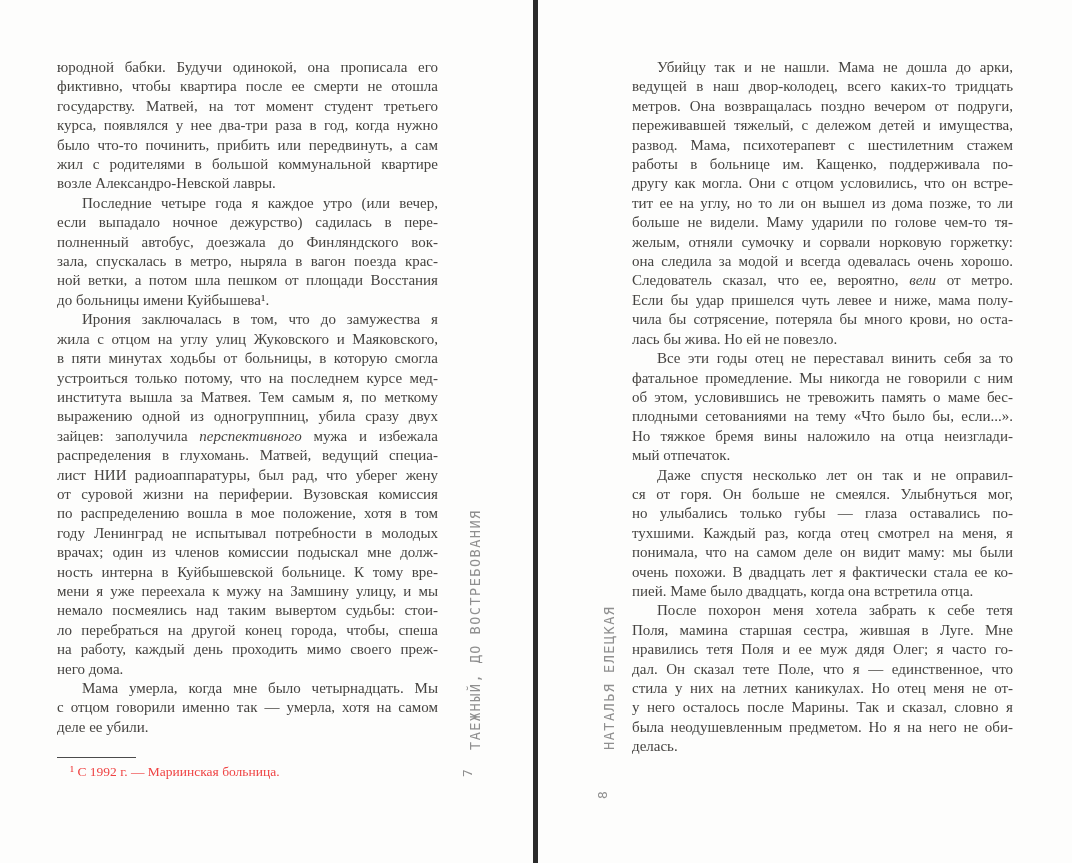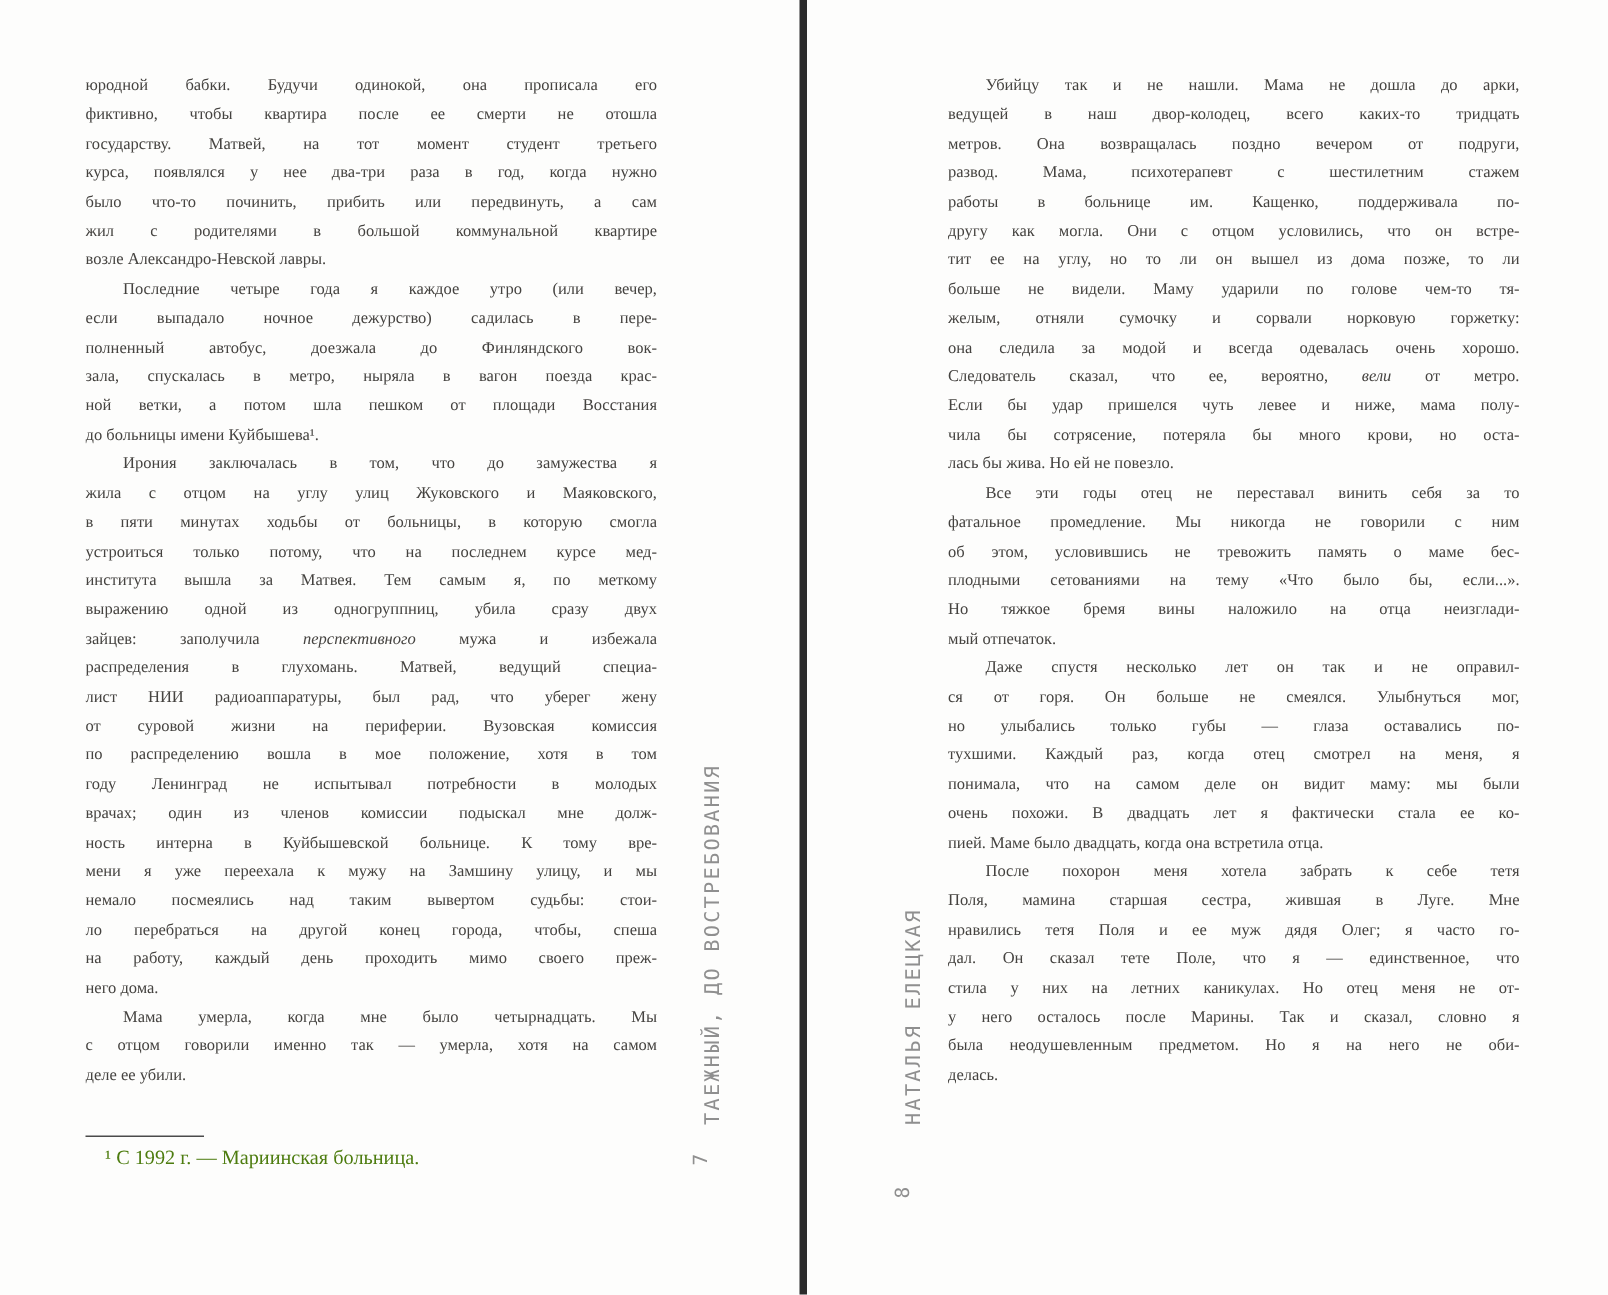--- a/index.html
+++ b/index.html
@@ -14,23 +14,23 @@
 
   
   .gutter-line {
     position: absolute; left: 533px; top: 0;
     width: 5px; height: 863px;
     background: #2b2b2b;
   }
 
   
   .text-block {
-    position: absolute; top: 48px; width: 381px;
+    position: absolute; top: 58px; width: 381px;
     color: #454340;
-    font-size: 11px; line-height: 19.42px;
+    font-size: 15px; line-height: 19.42px;
   }
   .text-block.left  { left: 57px;  }
   .text-block.right { left: 632px; }
 
   .line {
     text-align: justify;
     text-align-last: justify;
     height: 19.42px; overflow: hidden;
     white-space: normal;
   }
@@ -38,21 +38,21 @@
   .line.indent { text-indent: 25px; }
   .line i { }
 
   
   .footnote-rule {
     position: absolute; left: 57px; top: 757px;
     width: 79px; height: 1px; background: #4b4b4b;
   }
   .footnote {
     position: absolute; left: 57px; top: 763px; width: 381px;
-    color: #4d7c0f; font-size: 13.5px; line-height: 17px;
+    color: #ef4444; font-size: 13.5px; line-height: 17px;
     padding-left: 13px;
   }
 
   
   .vertical {
     position: absolute;
     transform: rotate(-90deg);
     transform-origin: 0 0;
     white-space: nowrap;
     font-family: "DejaVu Sans Mono", monospace;
@@ -117,20 +117,21 @@
     <div class="vertical pn pn-left">7</div>
   </section>
 
   <div class="gutter-line"></div>
 
   <section>
     <div class="text-block right" id="right-text">
         <div class="line indent">Убийцу так и не нашли. Мама не дошла до арки,</div>
         <div class="line">ведущей в наш двор-колодец, всего каких-то тридцать</div>
         <div class="line">метров. Она возвращалась поздно вечером от подруги,</div>
+        <div class="line">переживавшей тяжелый, с дележом детей и имущества,</div>
         <div class="line">развод. Мама, психотерапевт с шестилетним стажем</div>
         <div class="line">работы в больнице им. Кащенко, поддерживала по-</div>
         <div class="line">другу как могла. Они с отцом условились, что он встре-</div>
         <div class="line">тит ее на углу, но то ли он вышел из дома позже, то ли</div>
         <div class="line">больше не видели. Маму ударили по голове чем-то тя-</div>
         <div class="line">желым, отняли сумочку и сорвали норковую горжетку:</div>
         <div class="line">она следила за модой и всегда одевалась очень хорошо.</div>
         <div class="line">Следователь сказал, что ее, вероятно, <i>вели</i> от метро.</div>
         <div class="line">Если бы удар пришелся чуть левее и ниже, мама полу-</div>
         <div class="line">чила бы сотрясение, потеряла бы много крови, но оста-</div>

